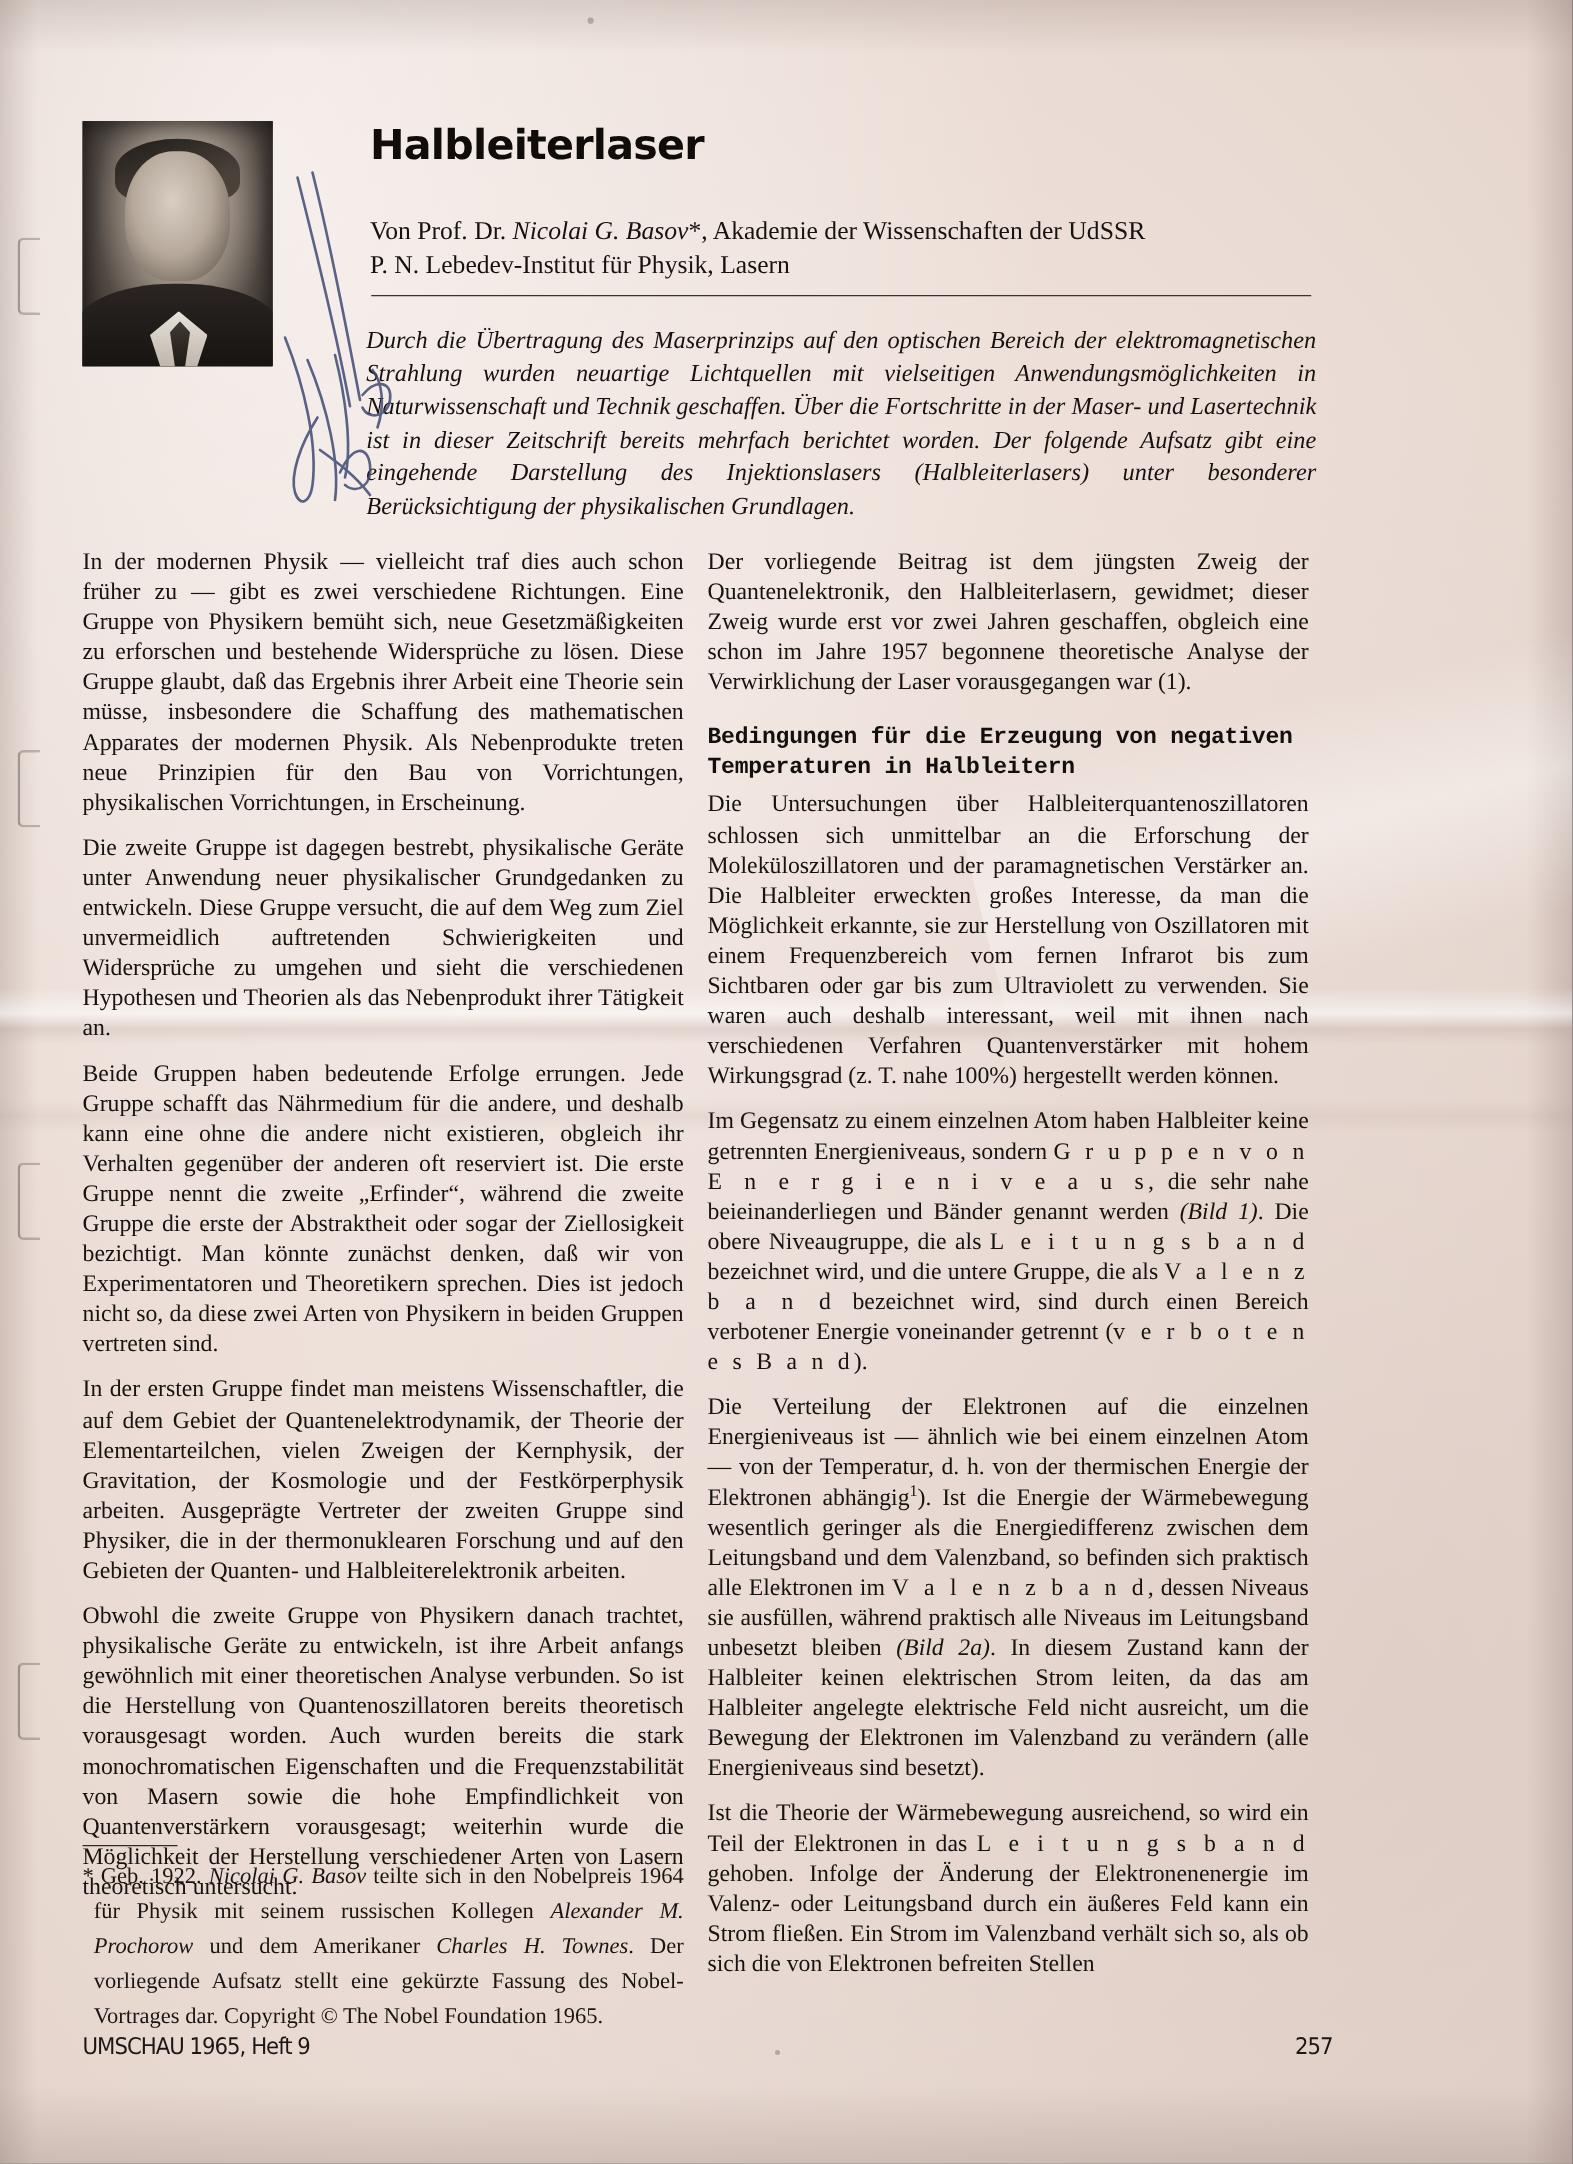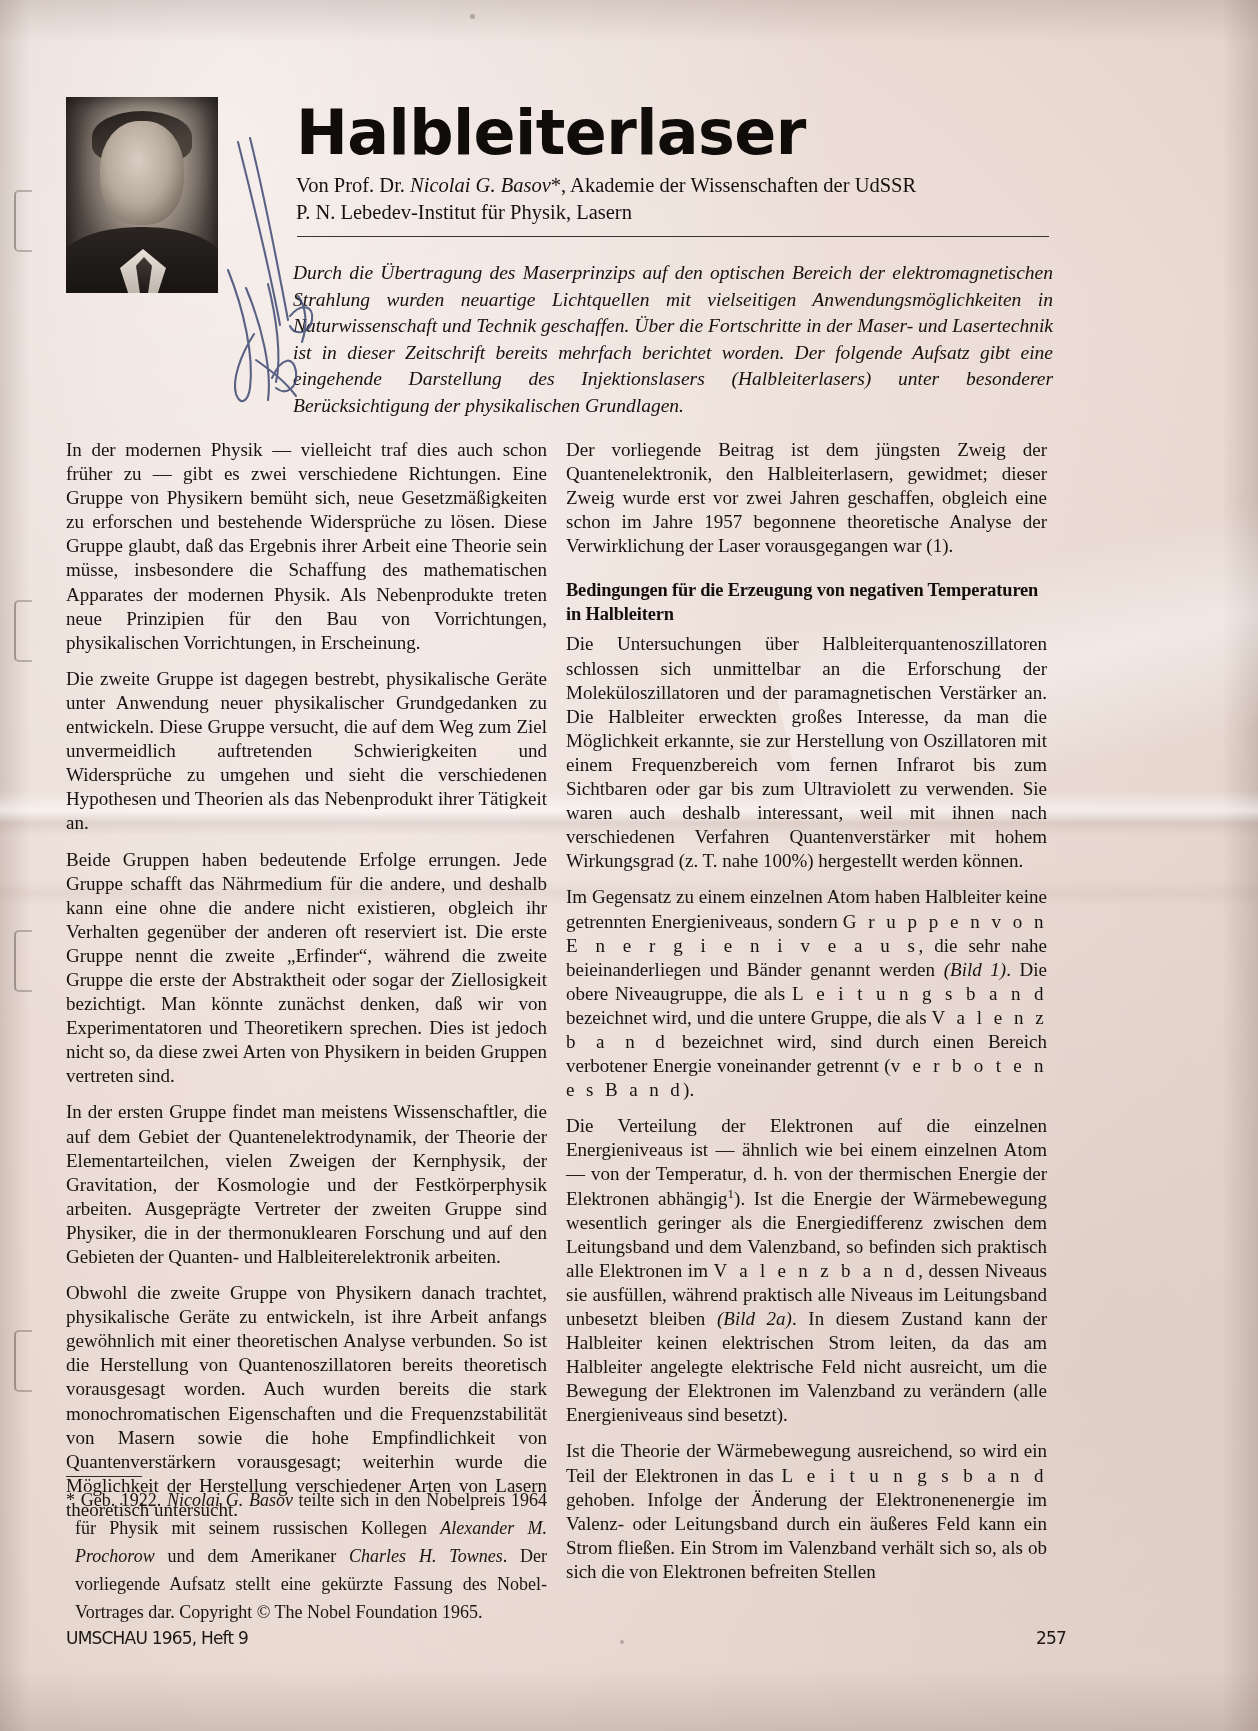--- a/index.html
+++ b/index.html
@@ -105,21 +105,21 @@
     background: linear-gradient(180deg, #413a34, #1b1714);
     clip-path: polygon(50% 0, 100% 22%, 72% 100%, 28% 100%, 0 22%);
   }
 
   h1.title {
     position: absolute;
     left: 296px; top: 96px;
     margin: 0;
     font-family: "DejaVu Sans", "Liberation Sans", sans-serif;
     font-weight: 700;
-    font-size: 62px;
+    font-size: 33px;
     letter-spacing: -0.6px;
     color: #0f0c0a;
   }
   .byline {
     position: absolute;
     left: 296px; top: 172px;
     width: 760px;
     font-size: 20.5px;
     line-height: 27px;
     color: #16120f;
@@ -167,21 +167,21 @@
     -webkit-hyphens: none; hyphens: none;
   }
   .col.left  { left: 0; }
   .col.right { left: 500px; }
   .col p { margin: 0; }
   .col p + p { margin-top: 12px; }
   .col .it { font-style: italic; }
   .sp { letter-spacing: 3.4px; }
   h2.subhead {
     margin: 20px 0 6px 0;
-    font-family: Liberation Serif, serif;
+    font-family: Liberation Mono, monospace;
     font-size: 18.4px;
     font-weight: 700;
     line-height: 24px;
     letter-spacing: -0.15px;
     text-align: left;
     color: #120f0c;
   }
   sup { font-size: 0.68em; vertical-align: super; line-height: 0; }
 
   .footnote-wrap {

